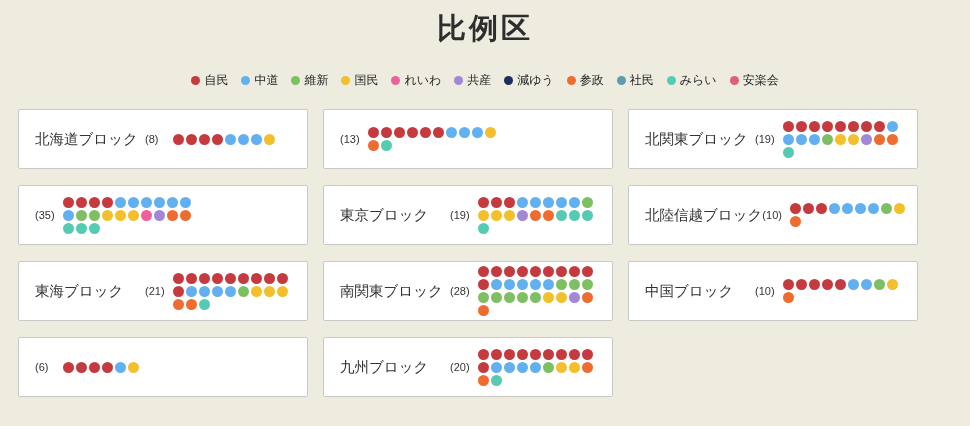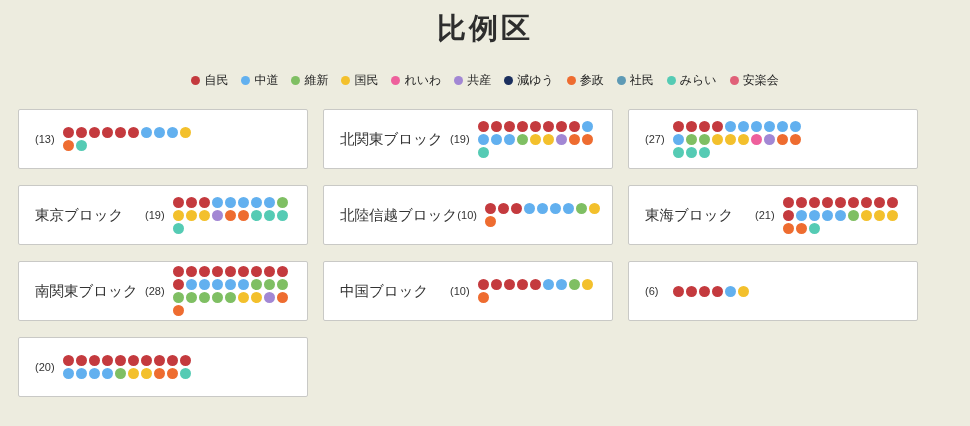--- a/index.html
+++ b/index.html
@@ -113,20 +113,34 @@
       <span>みらい</span>
     </span>
     <span class="legend-item">
       <span class="legend-dot" style="background: rgb(224, 96, 120);"></span>
       <span>安楽会</span>
     </span>
   </div>
 
 <div class="blocks-grid">
     <div class="block-card">
+      <div class="block-name">北海道ブロック</div>
+      <div class="seat-count">(8)</div>
+      <div class="dots">
+        <span class="dot" title="自民" style="background: rgb(196, 58, 62);"></span>
+        <span class="dot" title="自民" style="background: rgb(196, 58, 62);"></span>
+        <span class="dot" title="自民" style="background: rgb(196, 58, 62);"></span>
+        <span class="dot" title="自民" style="background: rgb(196, 58, 62);"></span>
+        <span class="dot" title="中道" style="background: rgb(98, 176, 239);"></span>
+        <span class="dot" title="中道" style="background: rgb(98, 176, 239);"></span>
+        <span class="dot" title="中道" style="background: rgb(98, 176, 239);"></span>
+        <span class="dot" title="国民" style="background: rgb(243, 192, 44);"></span>
+      </div>
+    </div>
+    <div class="block-card">
       <div class="seat-count">(13)</div>
       <div class="dots">
         <span class="dot" title="自民" style="background: rgb(196, 58, 62);"></span>
         <span class="dot" title="自民" style="background: rgb(196, 58, 62);"></span>
         <span class="dot" title="自民" style="background: rgb(196, 58, 62);"></span>
         <span class="dot" title="自民" style="background: rgb(196, 58, 62);"></span>
         <span class="dot" title="自民" style="background: rgb(196, 58, 62);"></span>
         <span class="dot" title="自民" style="background: rgb(196, 58, 62);"></span>
         <span class="dot" title="中道" style="background: rgb(98, 176, 239);"></span>
         <span class="dot" title="中道" style="background: rgb(98, 176, 239);"></span>
@@ -155,21 +169,21 @@
         <span class="dot" title="維新" style="background: rgb(127, 191, 99);"></span>
         <span class="dot" title="国民" style="background: rgb(243, 192, 44);"></span>
         <span class="dot" title="国民" style="background: rgb(243, 192, 44);"></span>
         <span class="dot" title="共産" style="background: rgb(162, 135, 212);"></span>
         <span class="dot" title="参政" style="background: rgb(238, 108, 48);"></span>
         <span class="dot" title="参政" style="background: rgb(238, 108, 48);"></span>
         <span class="dot" title="みらい" style="background: rgb(85, 203, 180);"></span>
       </div>
     </div>
     <div class="block-card">
-      <div class="seat-count">(27)</div>
+      <div class="seat-count">(35)</div>
       <div class="dots">
         <span class="dot" title="自民" style="background: rgb(196, 58, 62);"></span>
         <span class="dot" title="自民" style="background: rgb(196, 58, 62);"></span>
         <span class="dot" title="自民" style="background: rgb(196, 58, 62);"></span>
         <span class="dot" title="自民" style="background: rgb(196, 58, 62);"></span>
         <span class="dot" title="中道" style="background: rgb(98, 176, 239);"></span>
         <span class="dot" title="中道" style="background: rgb(98, 176, 239);"></span>
         <span class="dot" title="中道" style="background: rgb(98, 176, 239);"></span>
         <span class="dot" title="中道" style="background: rgb(98, 176, 239);"></span>
         <span class="dot" title="中道" style="background: rgb(98, 176, 239);"></span>
@@ -312,20 +326,21 @@
       <div class="dots">
         <span class="dot" title="自民" style="background: rgb(196, 58, 62);"></span>
         <span class="dot" title="自民" style="background: rgb(196, 58, 62);"></span>
         <span class="dot" title="自民" style="background: rgb(196, 58, 62);"></span>
         <span class="dot" title="自民" style="background: rgb(196, 58, 62);"></span>
         <span class="dot" title="中道" style="background: rgb(98, 176, 239);"></span>
         <span class="dot" title="国民" style="background: rgb(243, 192, 44);"></span>
       </div>
     </div>
     <div class="block-card">
+      <div class="block-name">九州ブロック</div>
       <div class="seat-count">(20)</div>
       <div class="dots">
         <span class="dot" title="自民" style="background: rgb(196, 58, 62);"></span>
         <span class="dot" title="自民" style="background: rgb(196, 58, 62);"></span>
         <span class="dot" title="自民" style="background: rgb(196, 58, 62);"></span>
         <span class="dot" title="自民" style="background: rgb(196, 58, 62);"></span>
         <span class="dot" title="自民" style="background: rgb(196, 58, 62);"></span>
         <span class="dot" title="自民" style="background: rgb(196, 58, 62);"></span>
         <span class="dot" title="自民" style="background: rgb(196, 58, 62);"></span>
         <span class="dot" title="自民" style="background: rgb(196, 58, 62);"></span>

